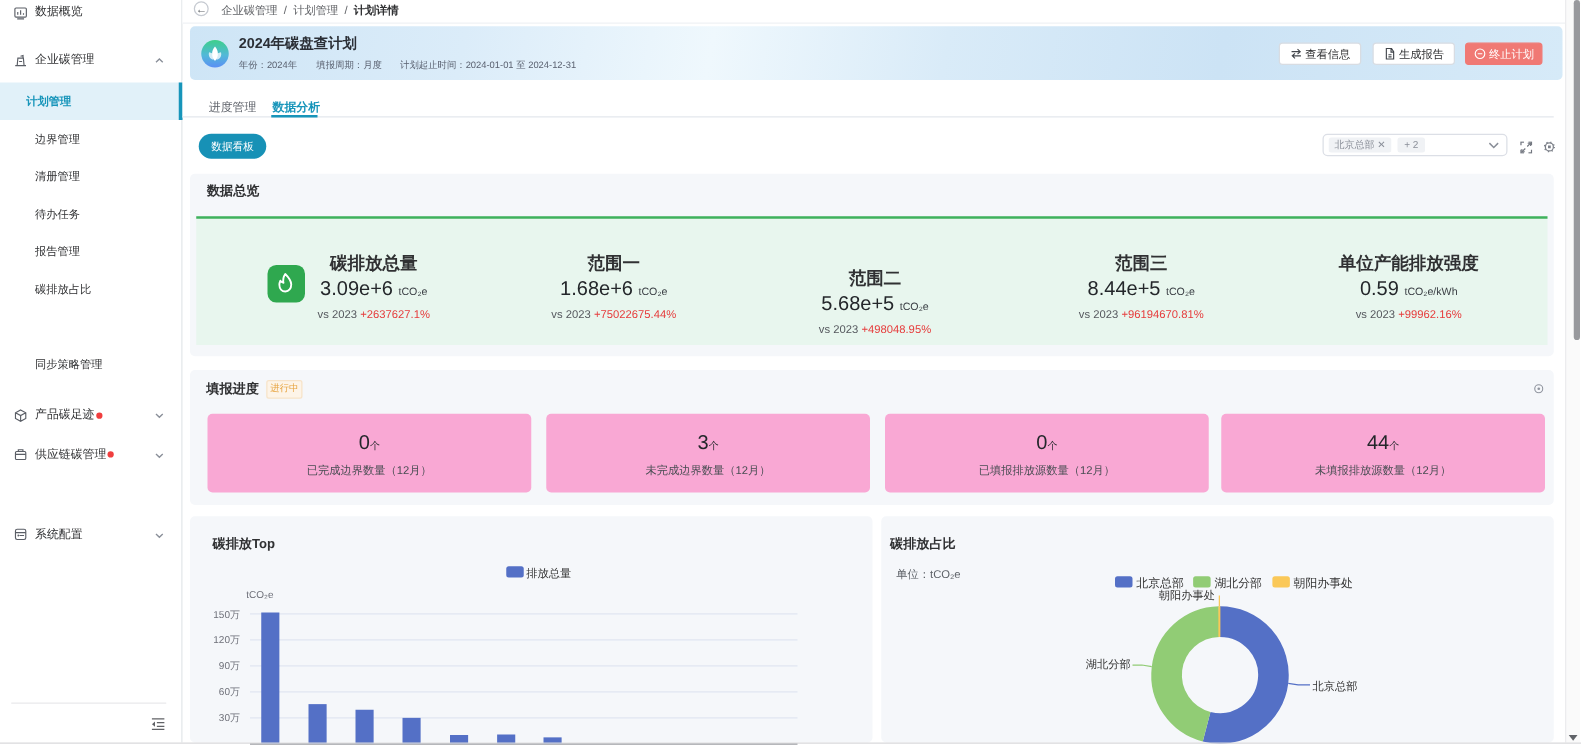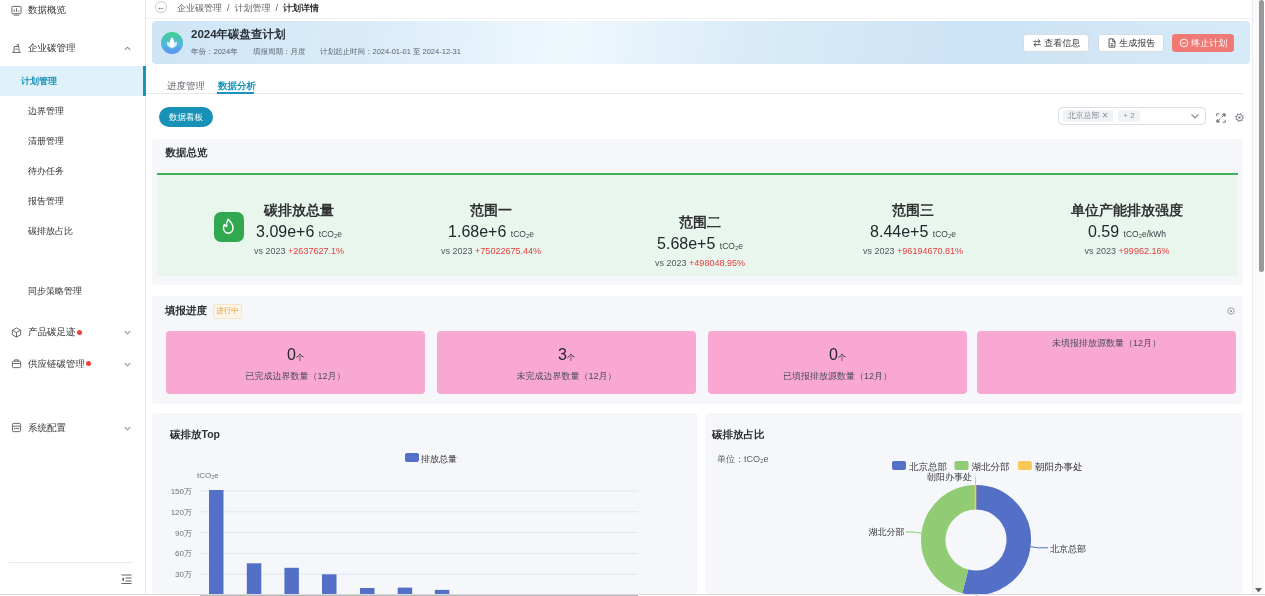--- a/index.html
+++ b/index.html
@@ -223,20 +223,21 @@
     </div>
 <div class="pbox" style="left:437px;">
       <div class="n">3<span>个</span></div>
       <div class="cap">未完成边界数量（12月）</div>
     </div>
 <div class="pbox" style="left:708px;">
       <div class="n">0<span>个</span></div>
       <div class="cap">已填报排放源数量（12月）</div>
     </div>
 <div class="pbox" style="left:977px;">
+      <div class="n">44<span>个</span></div>
       <div class="cap">未填报排放源数量（12月）</div>
     </div>
 
 <div class="panel" style="left:152px;width:546px;"></div>
 <div class="stitle" style="left:170px;top:428px;">碳排放Top</div>
 <svg class="abs" style="left:152px;top:445px;" width="546" height="151" viewBox="0 0 546 151">
   <rect x="253" y="8" width="14" height="9" rx="2" fill="#5470c6"></rect>
   <text x="269" y="16.5" font-size="9" fill="#333">排放总量</text>
   <text x="45" y="33" font-size="8" fill="#6E7079">tCO₂e</text>
   <g stroke="#e0e6f1" stroke-width="1">

